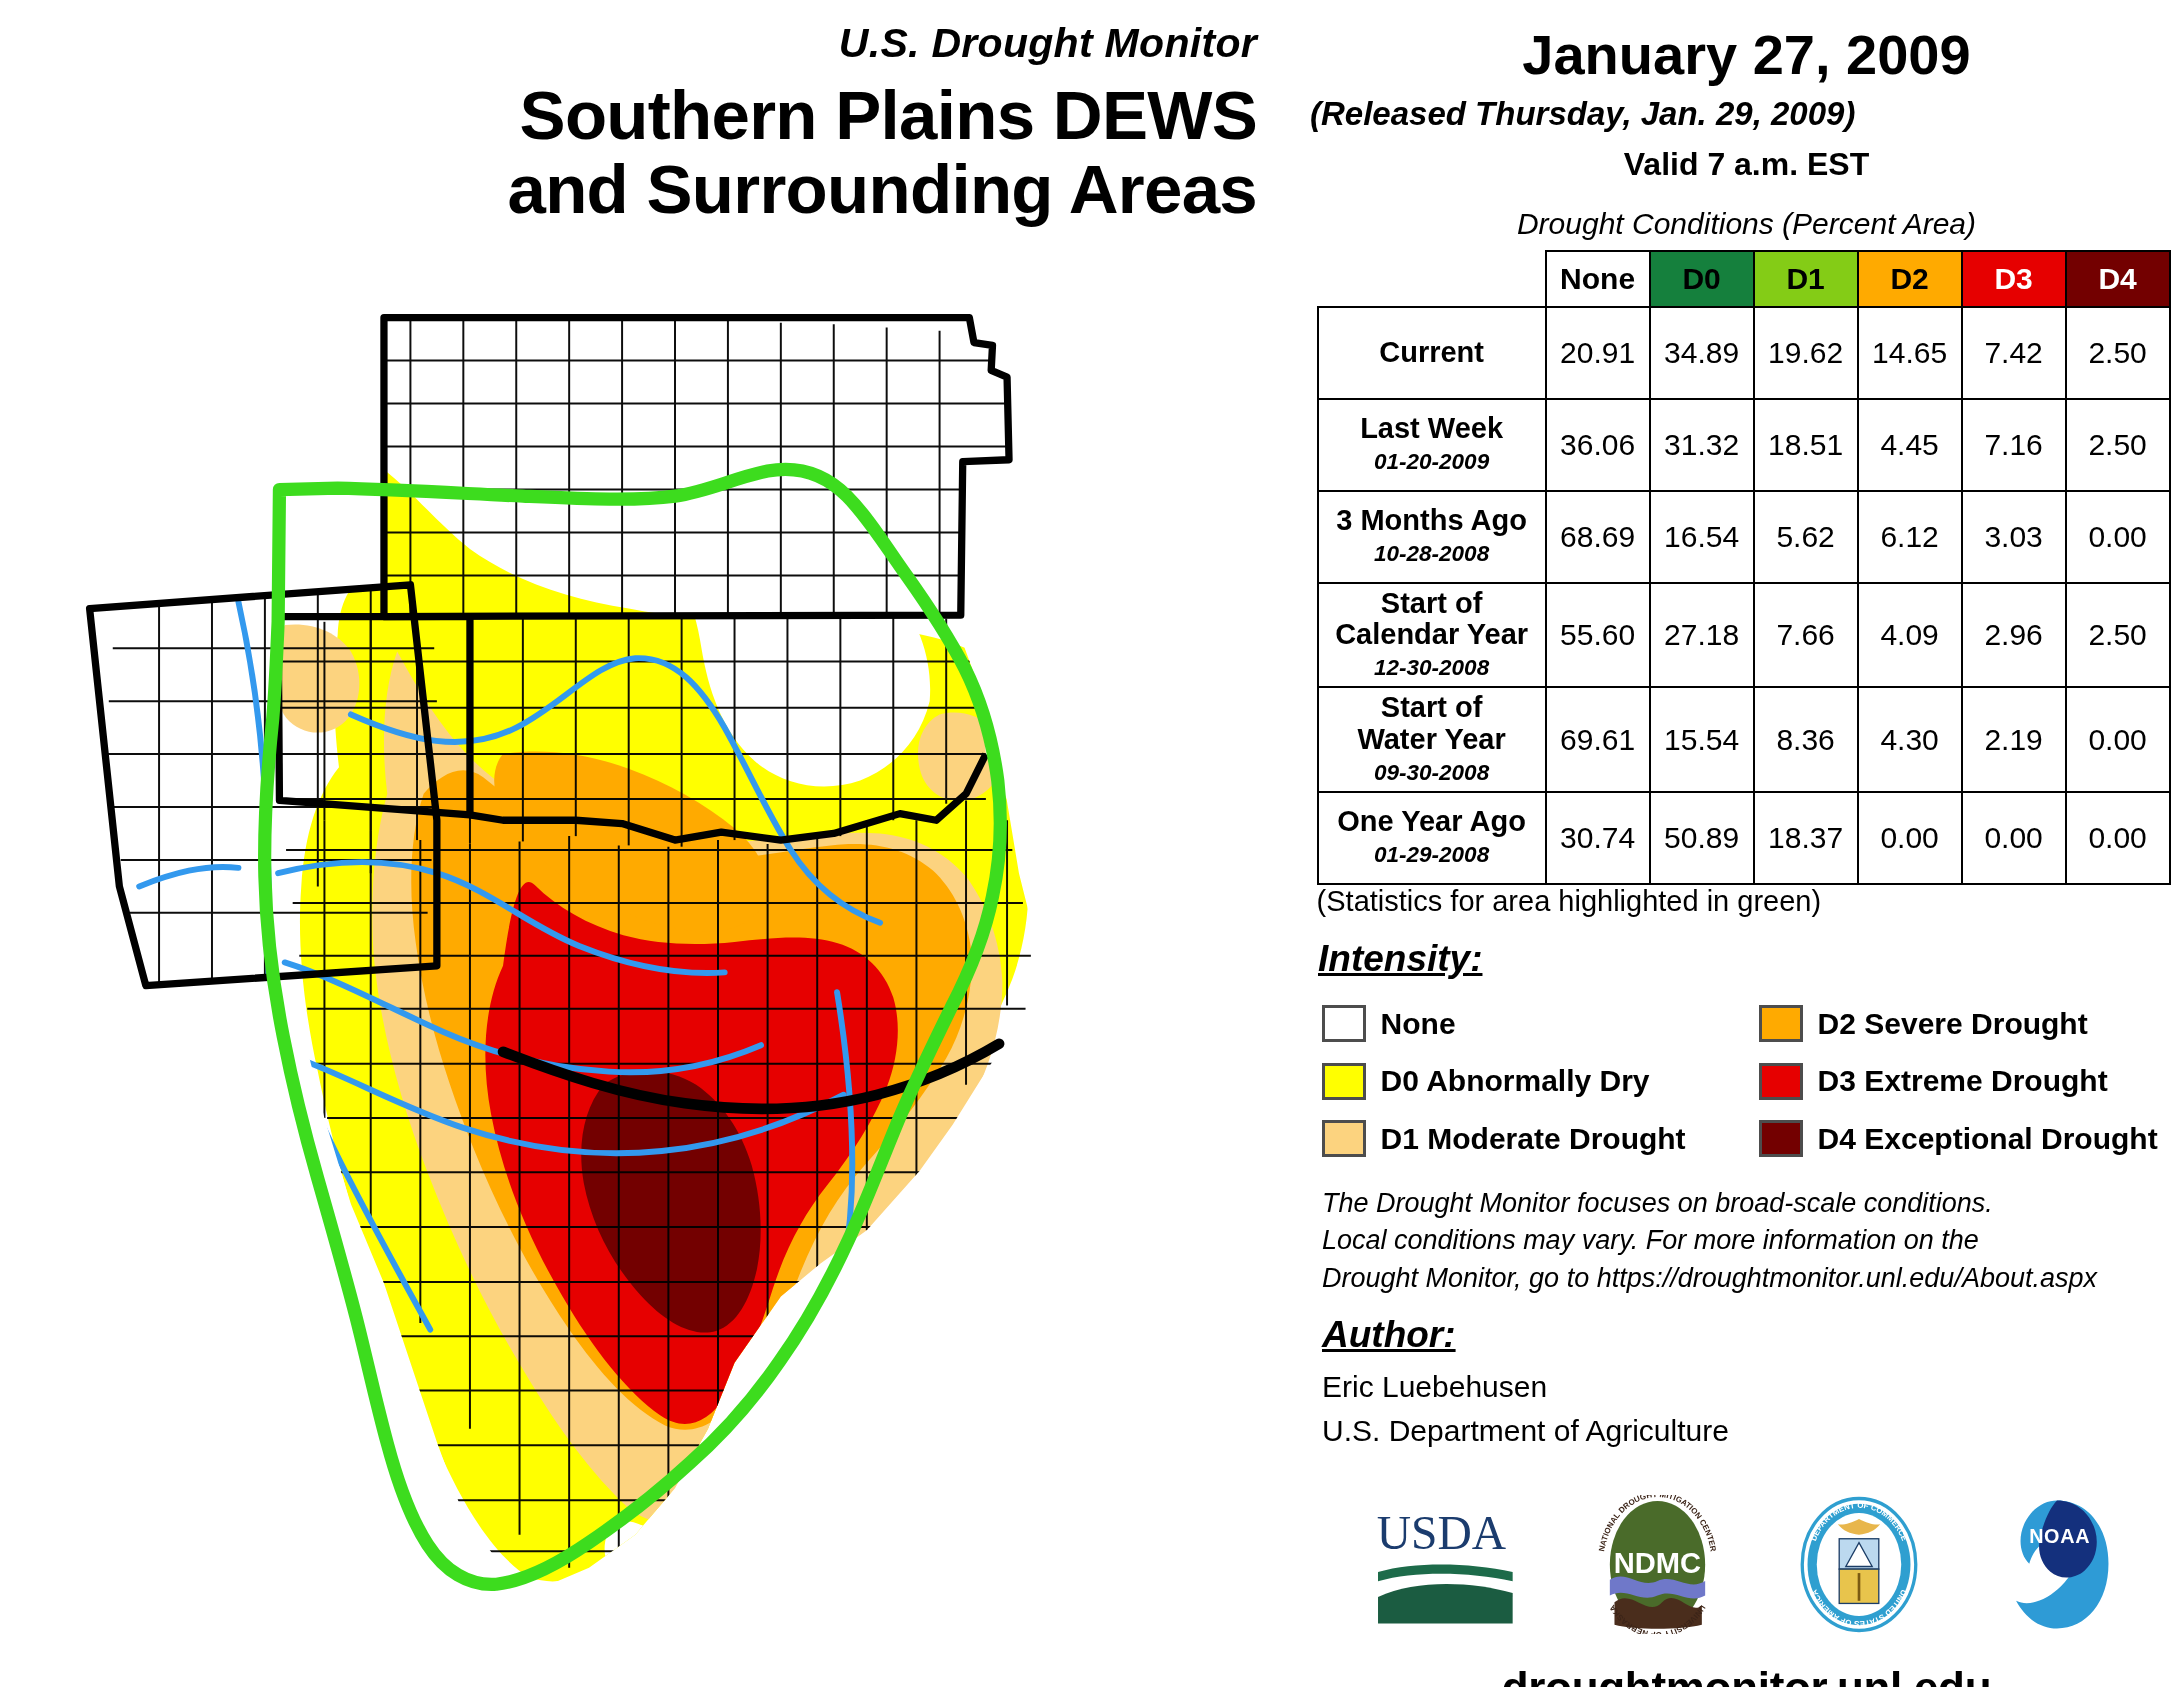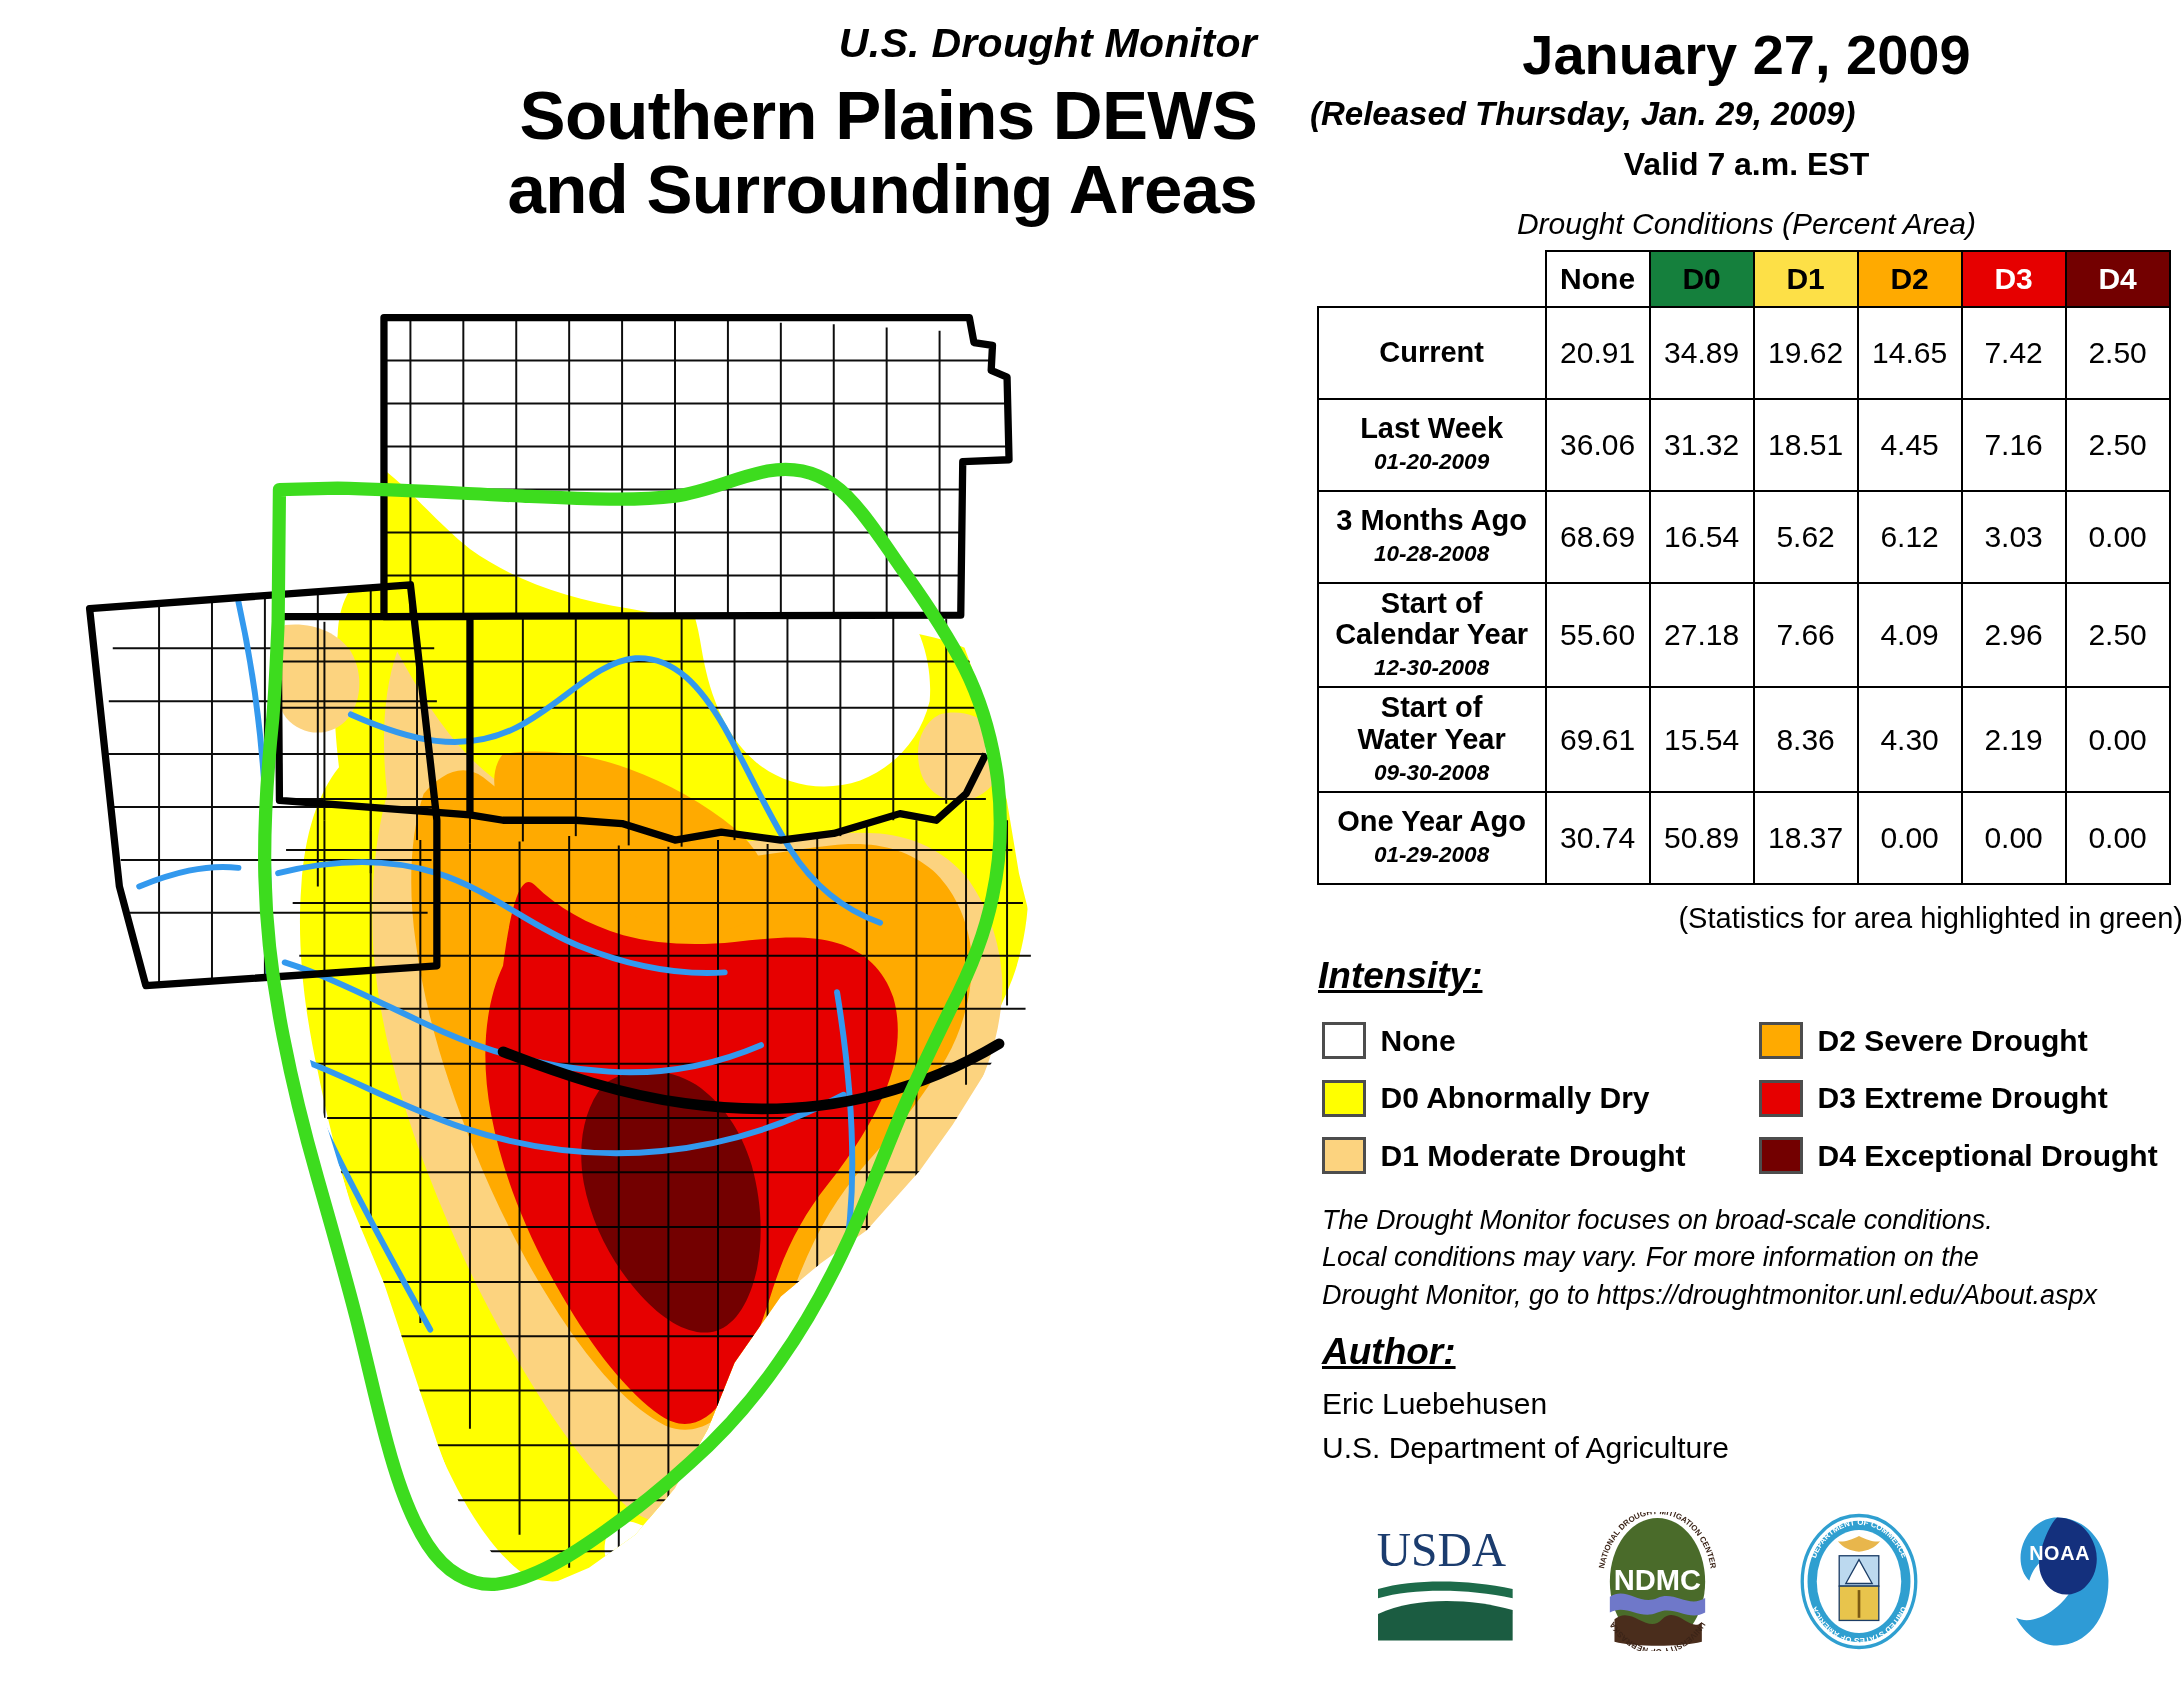--- a/index.html
+++ b/index.html
@@ -25,21 +25,21 @@
   table.stats{border-collapse:collapse;width:853px;table-layout:fixed;}
   table.stats col.lbl{width:228px;}
   table.stats col.dat{width:104px;}
   table.stats th,table.stats td{border:2px solid #000;text-align:center;vertical-align:middle;}
   table.stats thead th{height:52px;font-size:30px;font-weight:bold;}
   table.stats thead th.corner{border:none;}
   table.stats tbody td{height:82px;font-size:30px;}
   table.stats tbody td.rowlabel{font-size:0;line-height:1;padding:4px 2.6px;}
   .rl-main{display:block;font-size:29px;font-weight:bold;line-height:1.08;}
   .rl-sub{display:block;font-size:22.5px;font-style:italic;font-weight:bold;line-height:1.3;margin-top:2.6px;}
-  #table-note{font-size:29px;text-align:right;margin-top:17px;}
+  #table-note{font-size:29px;text-align:left;}
 
   
   #intensity-head{font-size:37px;font-weight:bold;font-style:italic;
        text-decoration:underline;margin:20px 0 20px 8px;}
   #legend-grid{display:grid;grid-template-columns:437px 437px;
        row-gap:9.3px;margin-left:12px;}
   .legend-item{display:flex;align-items:center;height:48px;}
   .swatch{width:44px;height:37px;border:3.3px solid #4d4d4d;box-sizing:border-box;
        margin-right:14.6px;flex:none;}
   .legend-label{font-size:30px;font-weight:600;white-space:nowrap;}
@@ -323,21 +323,21 @@
           <col class="dat">
           <col class="dat">
           <col class="dat">
           <col class="dat">
         </colgroup>
       <thead>
         <tr>
           <th class="corner"></th>
           <th style="background:#ffffff;color:#000;">None</th>
           <th style="background:#15803d;color:#000;">D0</th>
-          <th style="background:#fde047;color:#000;">D1</th>
+          <th style="background:#84cc16;color:#000;">D1</th>
           <th style="background:#ffaa00;color:#000;">D2</th>
           <th style="background:#e60000;color:#fff;">D3</th>
           <th style="background:#730000;color:#fff;">D4</th>
         </tr>
       </thead>
       <tbody id="stats-body">
           <tr>
             <td class="rowlabel">
               <span class="rl-main">Current</span>
             </td>

